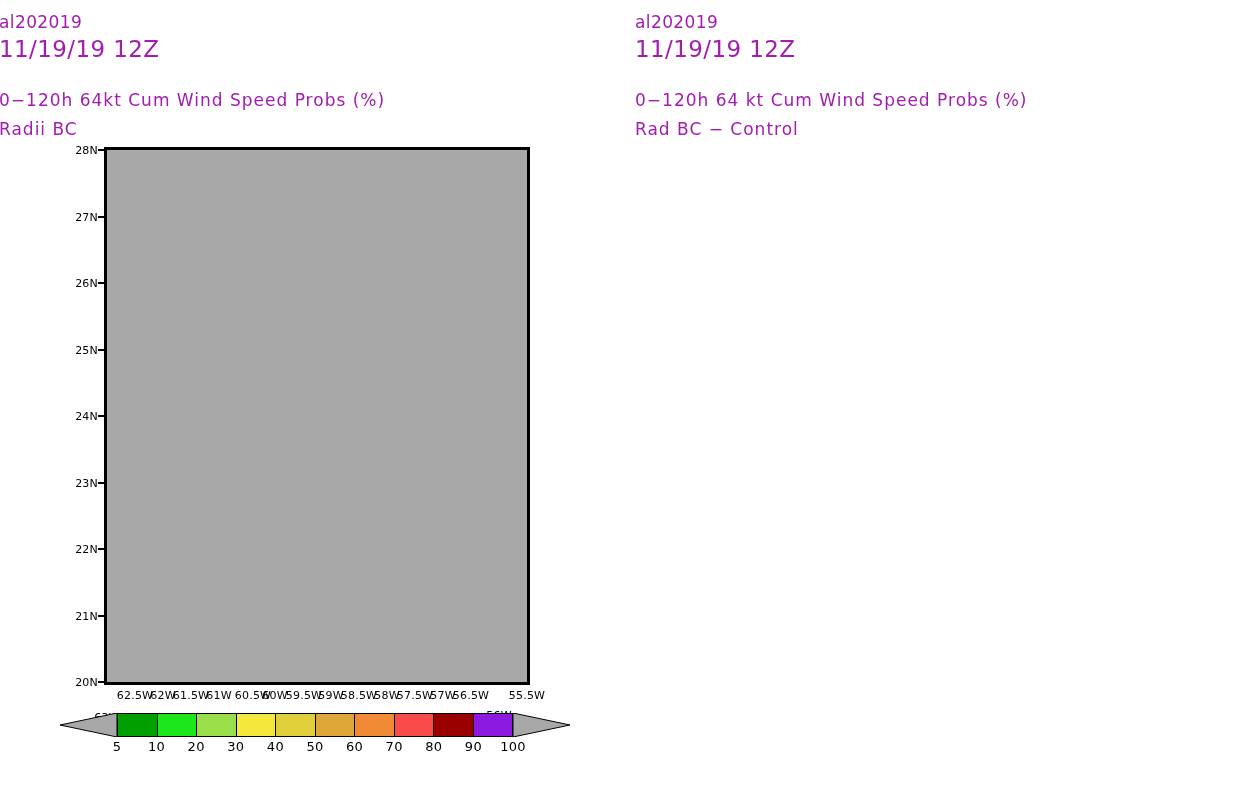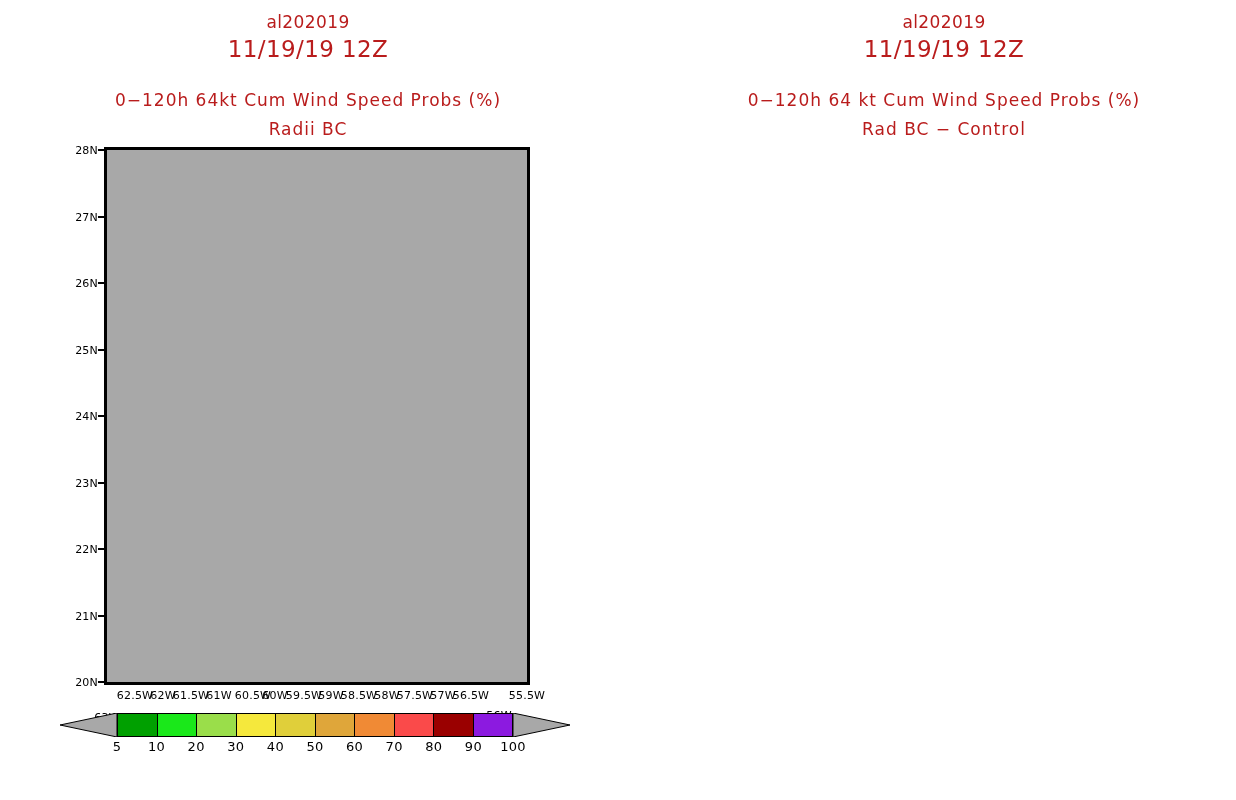--- a/index.html
+++ b/index.html
@@ -21,22 +21,21 @@
     height: 800px;
   }
   #panel-left  { left: 0px;   width: 618px; }
   #panel-right { left: 618px; width: 618px; }
 
   
   .title-block {
     position: absolute;
     left: 0;
     width: 100%;
-    text-align: center;
-    color: #b91c1c;
+    color: #a21caf;
   }
   .t-id     { top: 12px;  font-size: 17px; letter-spacing: 0.4px; }
   .t-date   { top: 36px;  font-size: 23px; letter-spacing: 0.4px; }
   .t-main   { top: 90px;  font-size: 17px; letter-spacing: 1.0px; }
   .t-sub    { top: 119px; font-size: 17px; letter-spacing: 1.0px; }
 
   
   #panel-left  .title-block { transform: translateX(-1px); }
   #panel-right .title-block { transform: translateX(17px); }
 

